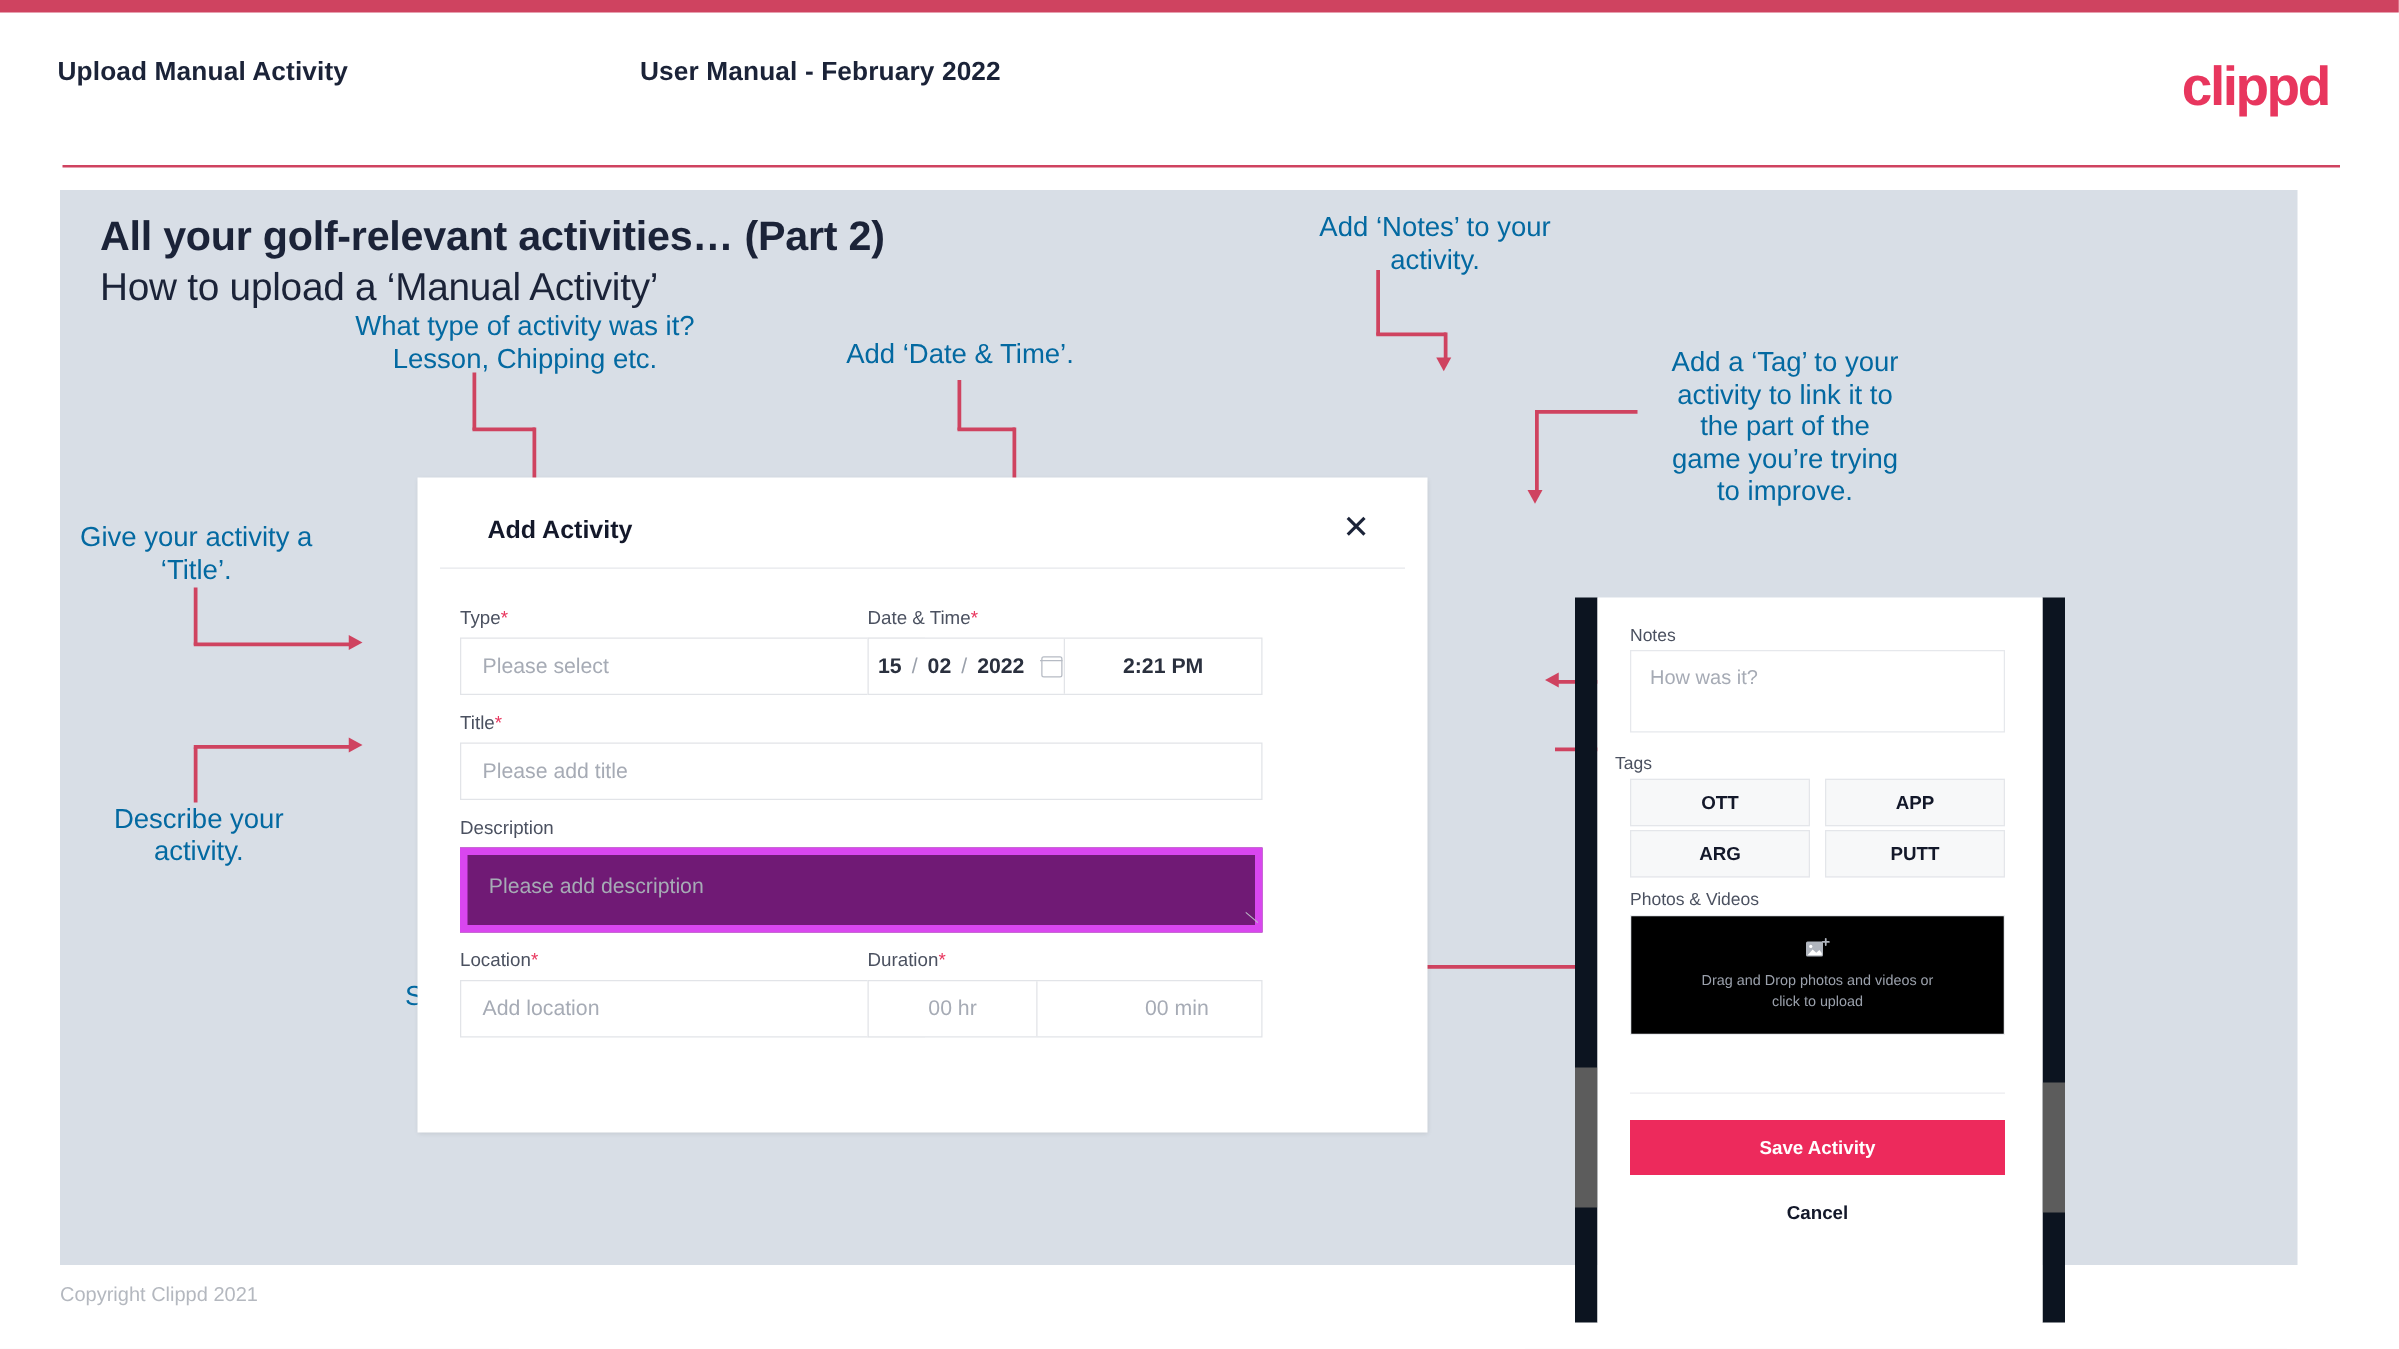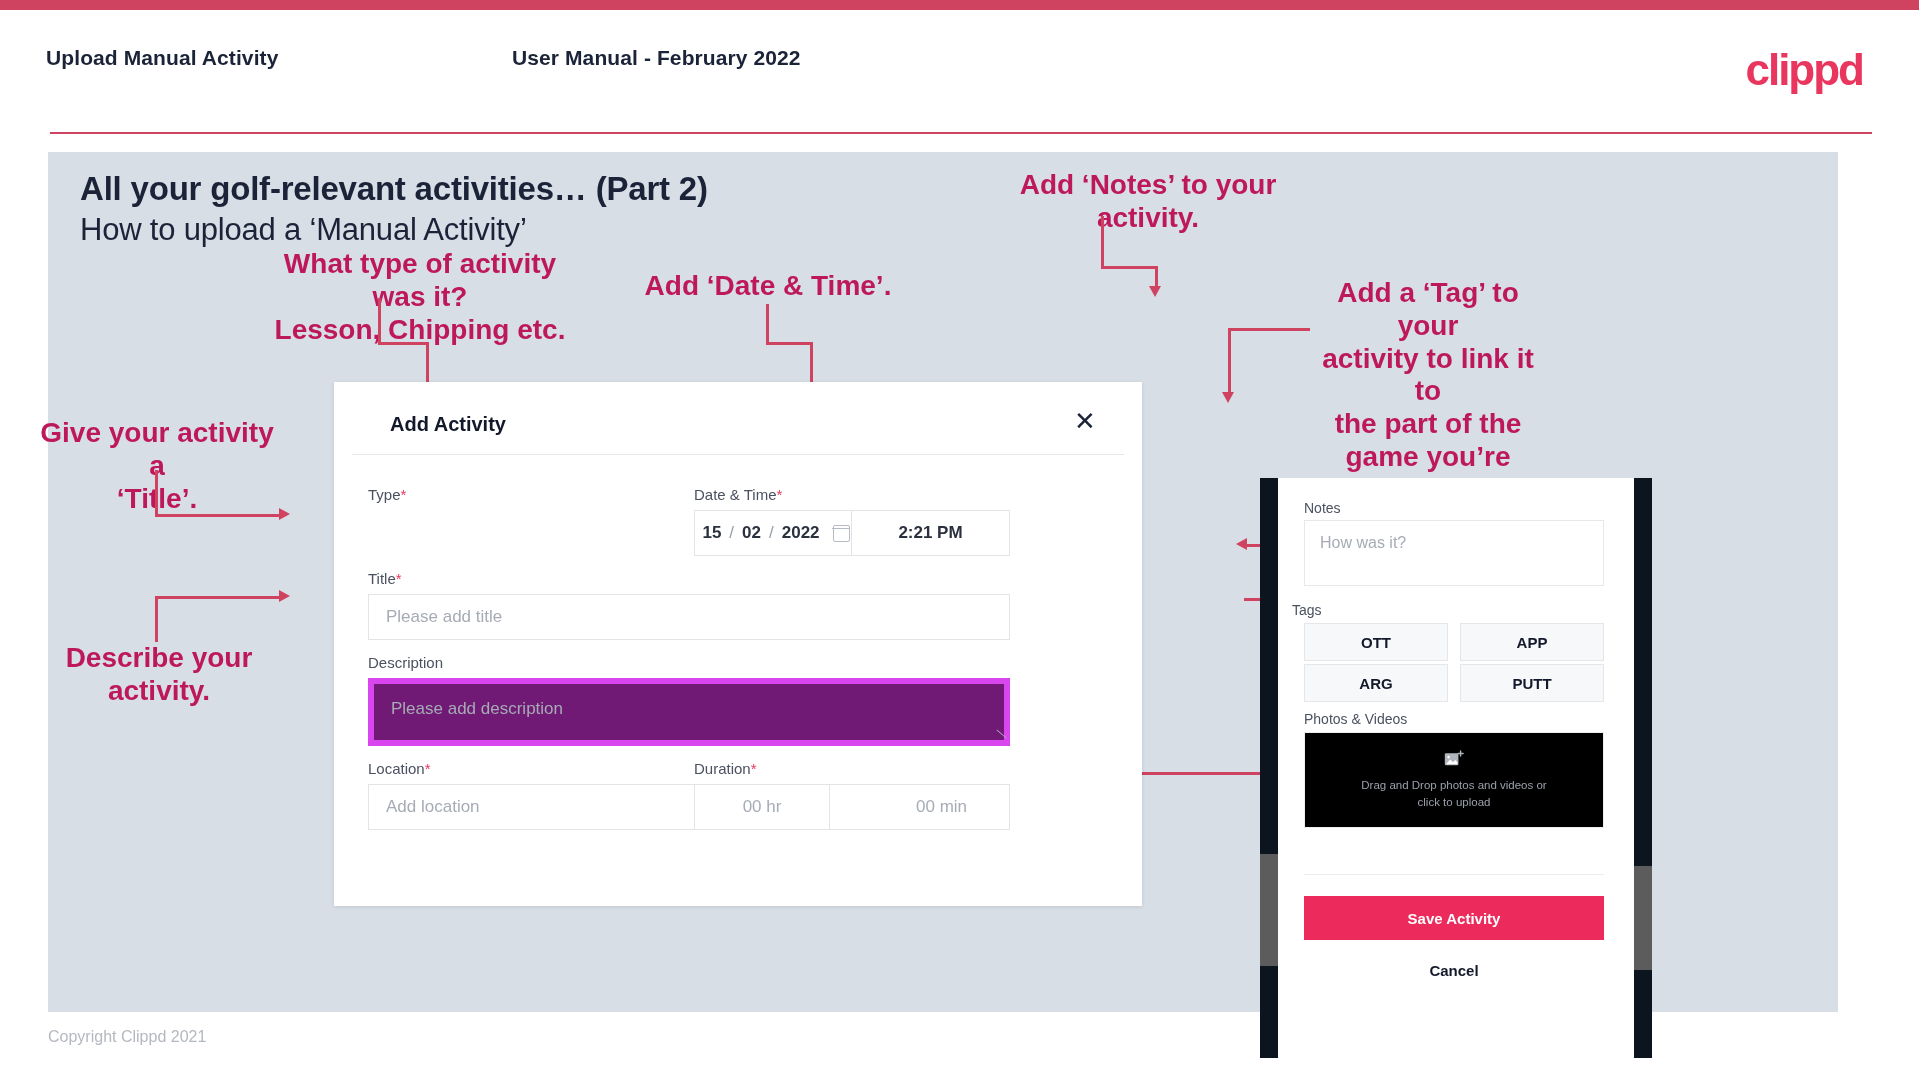--- a/index.html
+++ b/index.html
@@ -50,22 +50,22 @@
     font-size: 33px; font-weight: 700; color: #1b2338; letter-spacing: -.2px;
   }
   .title-sub {
     position: absolute; left: 32px; top: 60px;
     font-size: 31px; font-weight: 400; color: #1b2338; letter-spacing: -.2px;
   }
 
   
   .anno {
     position: absolute;
-    font-size: 28px; color: #be185d; line-height: 1.17;
-    font-weight: 700;
+    font-size: 22px; color: #0369a1; line-height: 1.17;
+    font-weight: 400;
   }
   .anno.c { text-align: center; }
 
   
   .ln { position: absolute; background: #cf4360; }
   .ln.v { width: 2.5px; }
   .ln.h { height: 2.5px; }
   .ah { position: absolute; width: 0; height: 0; }
   .ah.down  { border-left: 6.5px solid transparent; border-right: 6.5px solid transparent; border-top: 11px solid #cf4360; }
   .ah.up    { border-left: 6.5px solid transparent; border-right: 6.5px solid transparent; border-bottom: 11px solid #cf4360; }
@@ -279,20 +279,24 @@
   <div class="ln v" style="left:1072px; top:534px; height:88px;"></div>
   <div class="ah up" style="left:1066px; top:524px;"></div>
 
   <div class="dialog">
     <div class="dlg-title">Add Activity</div>
     <div class="dlg-close">✕</div>
     <div class="dlg-rule"></div>
 
     <div class="fld-label" style="left:34px; top:104px;">
       <span>Type</span><span class="req">*</span>
+    </div>
+    <div class="inp sel" style="left:34px; top:128px; width:372px; height:46px;">
+      <span>Please select</span>
+      <span class="chev"></span>
     </div>
 
     <div class="fld-label" style="left:360px; top:104px;">
       <span>Date &amp; Time</span><span class="req">*</span>
     </div>
     <div class="dtwrap" style="left:360px; top:128px; width:316px; height:46px;">
       <div class="cell date-cell">
         <span>15</span>
         <span class="slash">/</span>
         <span>02</span>

